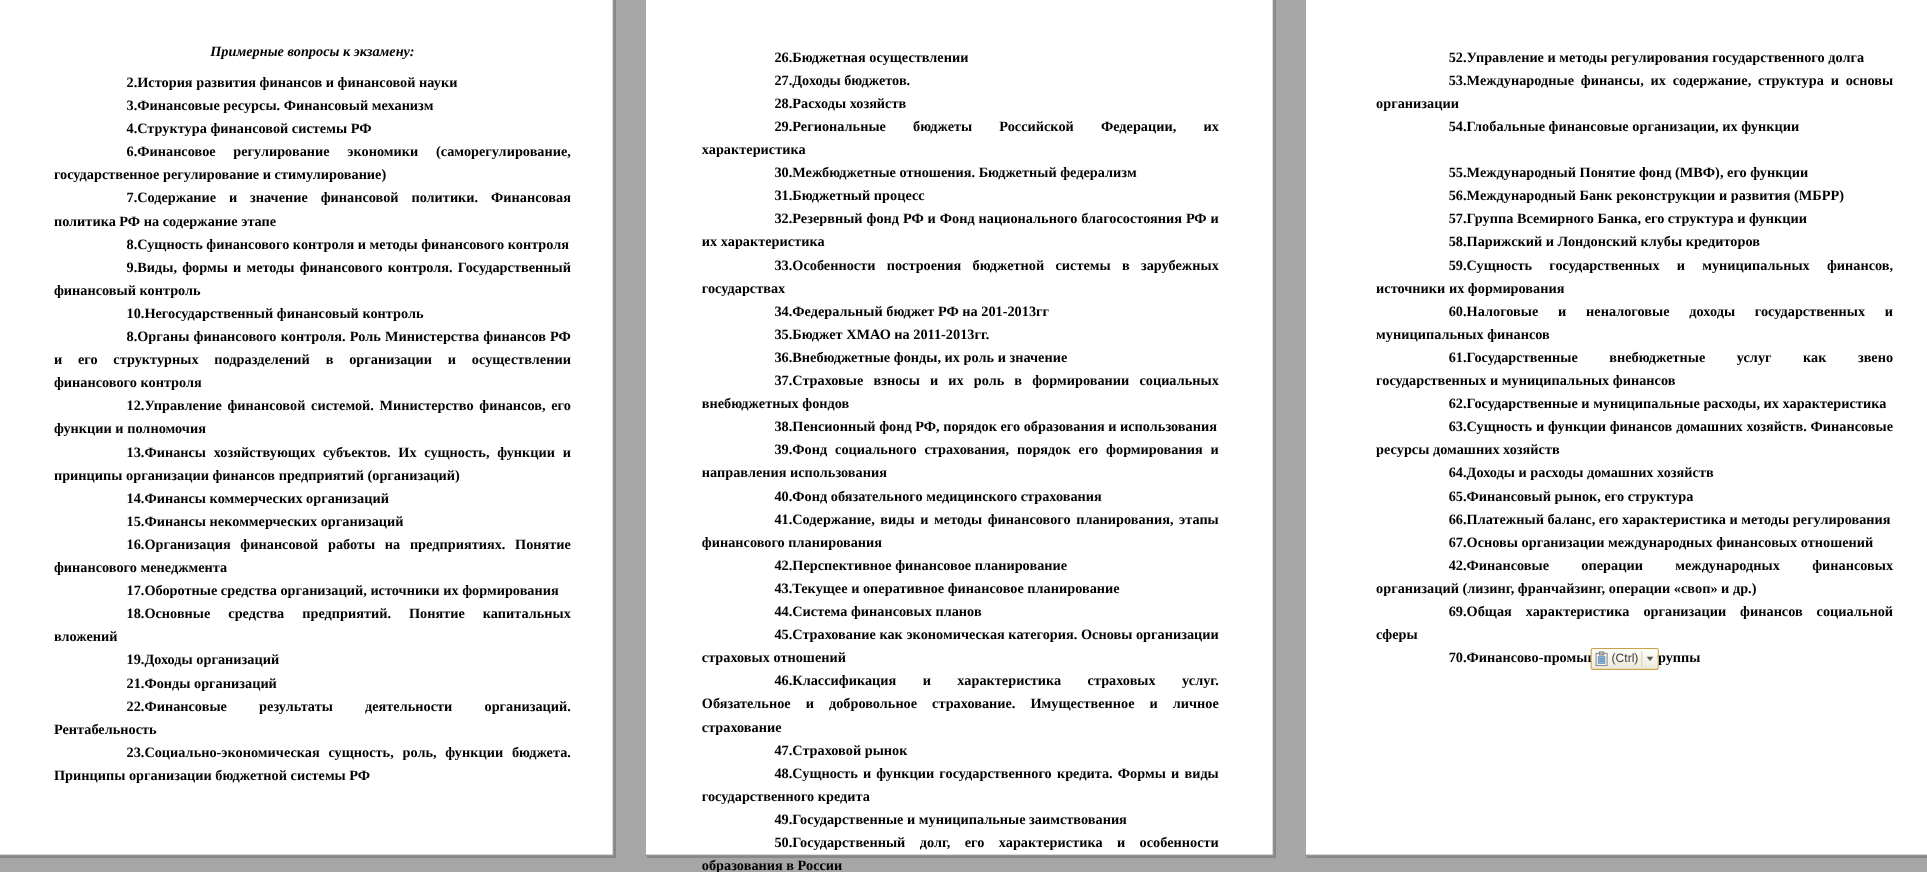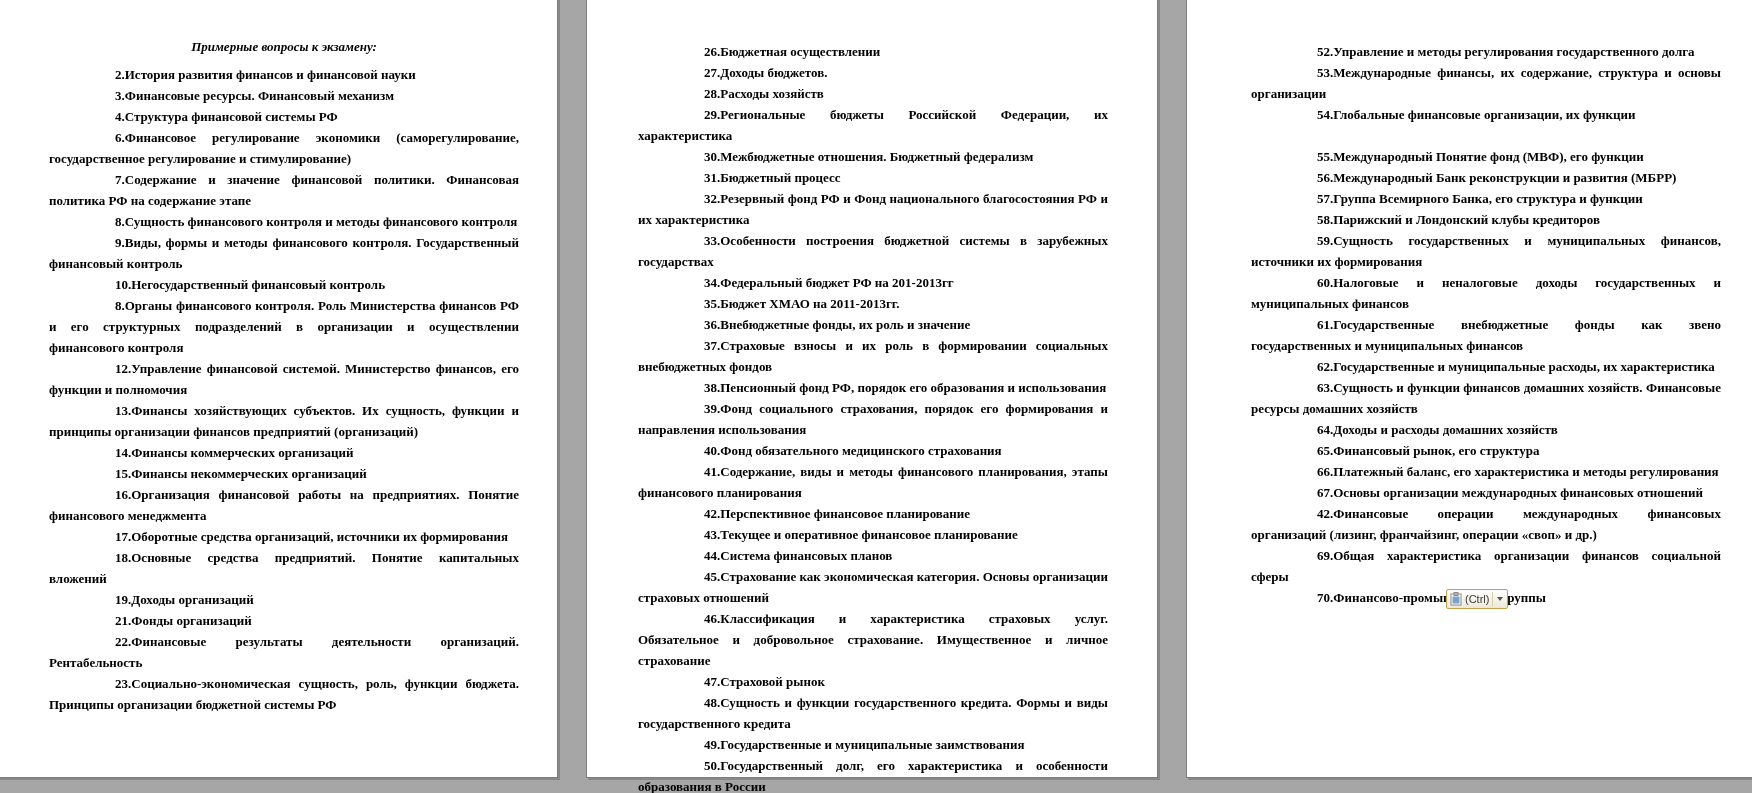--- a/index.html
+++ b/index.html
@@ -145,21 +145,21 @@
       <p class="item"><span class="num">52.</span><span>Управление и методы регулирования государственного долга</span></p>
       <p class="item"><span class="num">53.</span><span>Международные финансы, их содержание, структура и основы организации</span></p>
       <p class="item"><span class="num">54.</span><span>Глобальные финансовые организации, их функции</span></p>
       <p class="blank">&nbsp;</p>
       <p class="item"><span class="num">55.</span><span>Международный Понятие фонд (МВФ), его функции</span></p>
       <p class="item"><span class="num">56.</span><span>Международный Банк реконструкции и развития (МБРР)</span></p>
       <p class="item"><span class="num">57.</span><span>Группа Всемирного Банка, его структура и функции</span></p>
       <p class="item"><span class="num">58.</span><span>Парижский и Лондонский клубы кредиторов</span></p>
       <p class="item"><span class="num">59.</span><span>Сущность государственных и муниципальных финансов, источники их формирования</span></p>
       <p class="item"><span class="num">60.</span><span>Налоговые и неналоговые доходы государственных и муниципальных финансов</span></p>
-      <p class="item"><span class="num">61.</span><span>Государственные внебюджетные фонды как звено государственных и муниципальных финансов</span></p>
+      <p class="item"><span class="num">61.</span><span>Государственные внебюджетные услуг как звено государственных и муниципальных финансов</span></p>
       <p class="item"><span class="num">62.</span><span>Государственные и муниципальные расходы, их характеристика</span></p>
       <p class="item"><span class="num">63.</span><span>Сущность и функции финансов домашних хозяйств. Финансовые ресурсы домашних хозяйств</span></p>
       <p class="item"><span class="num">64.</span><span>Доходы и расходы домашних хозяйств</span></p>
       <p class="item"><span class="num">65.</span><span>Финансовый рынок, его структура</span></p>
       <p class="item"><span class="num">66.</span><span>Платежный баланс, его характеристика и методы регулирования</span></p>
       <p class="item"><span class="num">67.</span><span>Основы организации международных финансовых отношений</span></p>
       <p class="item"><span class="num">42.</span><span>Финансовые операции международных финансовых организаций (лизинг, франчайзинг, операции «своп» и др.)</span></p>
       <p class="item"><span class="num">69.</span><span>Общая характеристика организации финансов социальной сферы</span></p>
       <p class="item"><span class="num">70.</span><span>Финансово-промышленные группы</span></p>
     </div>

